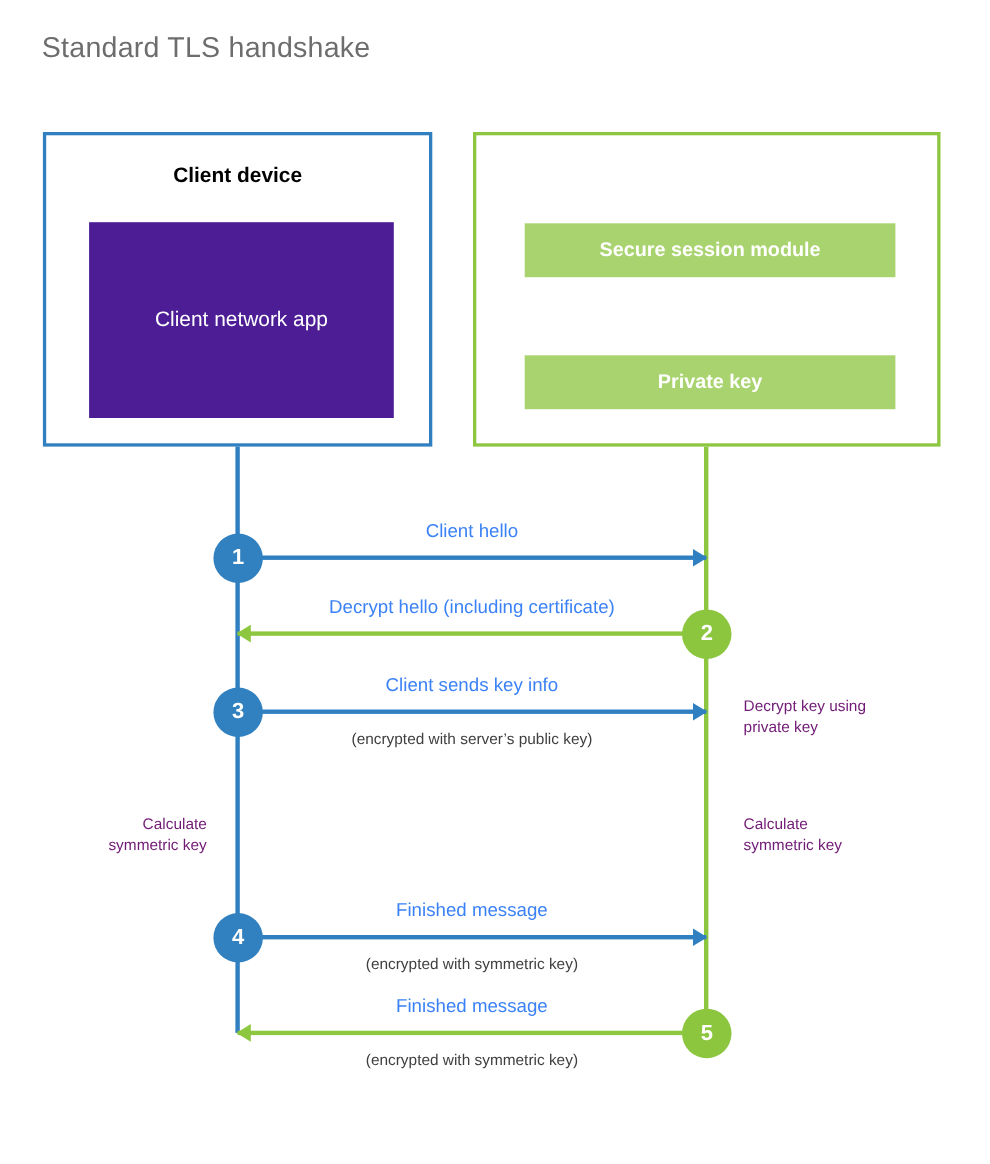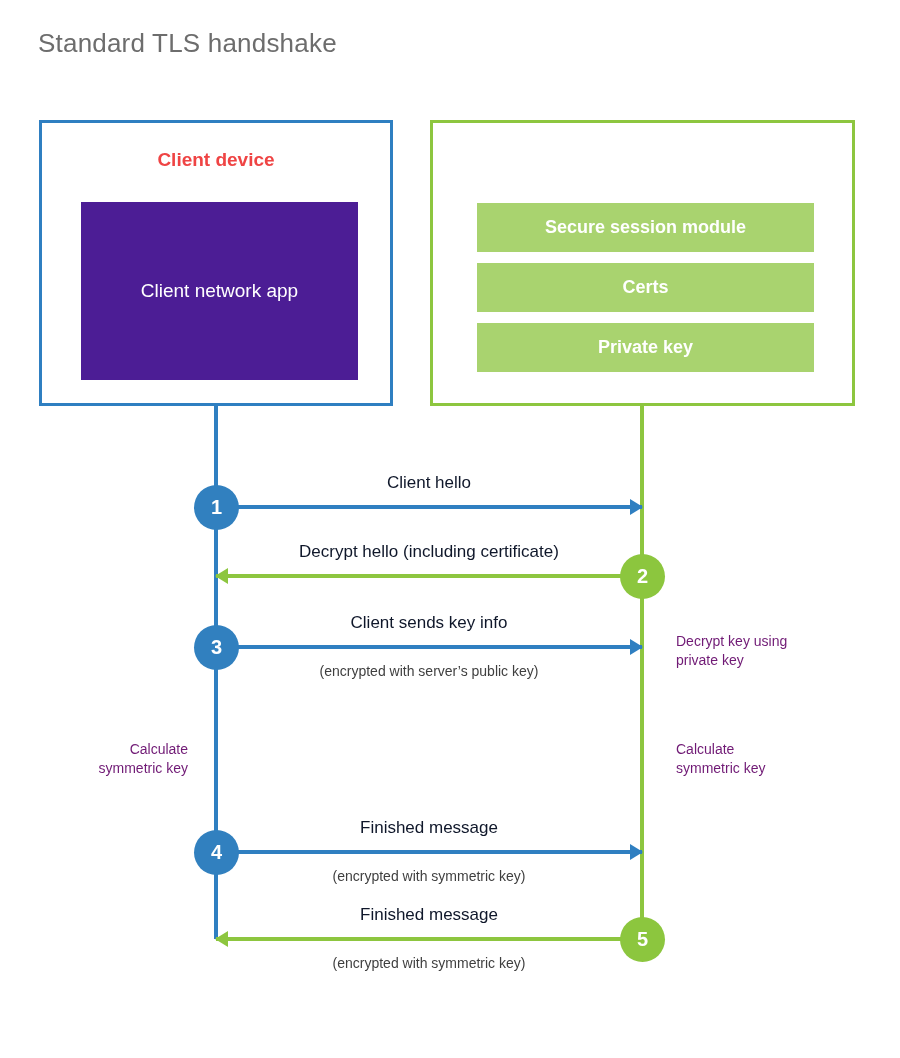--- a/index.html
+++ b/index.html
@@ -44,21 +44,21 @@
     width: 425px; height: 286px;
     border: 3px solid #8dc63f;
   }
   .entity-title {
     position: absolute;
     left: 0; right: 0;
     top: 26px;
     text-align: center;
     font-size: 19px;
     font-weight: bold;
-    color: #ef4444;
+    color: #000000;
   }
 
   
   #client-app-block {
     position: absolute;
     left: 39px;
     top: 79px;
     width: 277px;
     height: 178px;
     background: #4c1d95;
@@ -142,21 +142,21 @@
   .msg.blue { color: #2f7fc1; }
   .msg.blue .msg-line { background: #2f7fc1; }
   .msg.green { color: #8dc63f; }
   .msg.green .msg-line { background: #8dc63f; }
 
   .msg-caption {
     position: absolute;
     left: 0; right: 0;
     text-align: center;
     font-size: 17px;
-    color: #0f172a;
+    color: #3b82f6;
     white-space: nowrap;
   }
   .msg-caption.above { bottom: 16px; }
   .msg-sub {
     position: absolute;
     left: 0; right: 0;
     top: 18px;
     text-align: center;
     font-size: 14px;
     color: #3f3f3f;
@@ -199,23 +199,20 @@
   <div class="entity-title">Client device</div>
   <div id="client-app-block">
     <div class="app-label">Client network app</div>
   </div>
 </div>
 
 <div class="entity-box" id="server-box">
   <div class="server-bar" id="server-bar-0">
     <span>Secure session module</span>
   </div>
-  <div class="server-bar" id="server-bar-1">
-    <span>Certs</span>
-  </div>
   <div class="server-bar" id="server-bar-2">
     <span>Private key</span>
   </div>
 </div>
 
 <div class="lifeline" id="client-lifeline"></div>
 <div class="lifeline" id="server-lifeline"></div>
 
 <div class="msg blue to-right" style="left:216px; top:505px; width:426px;">
   <div class="msg-line"></div>

